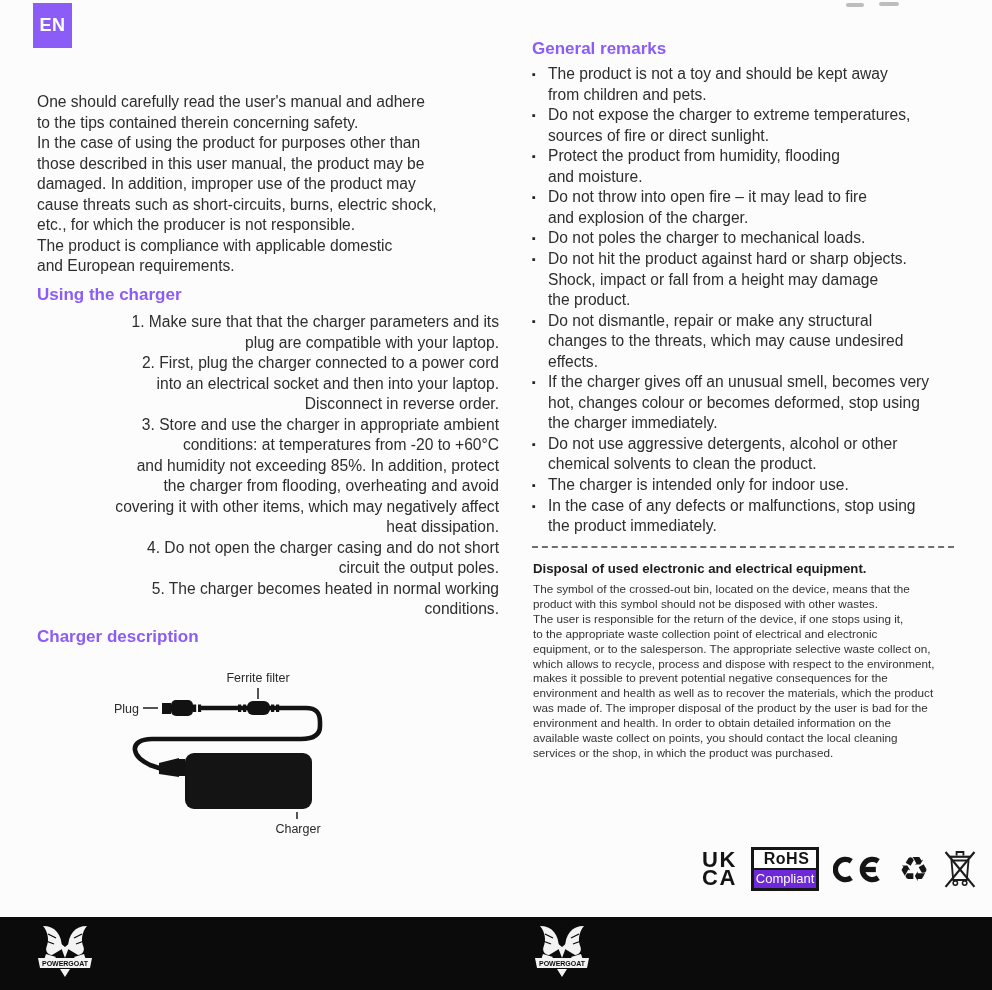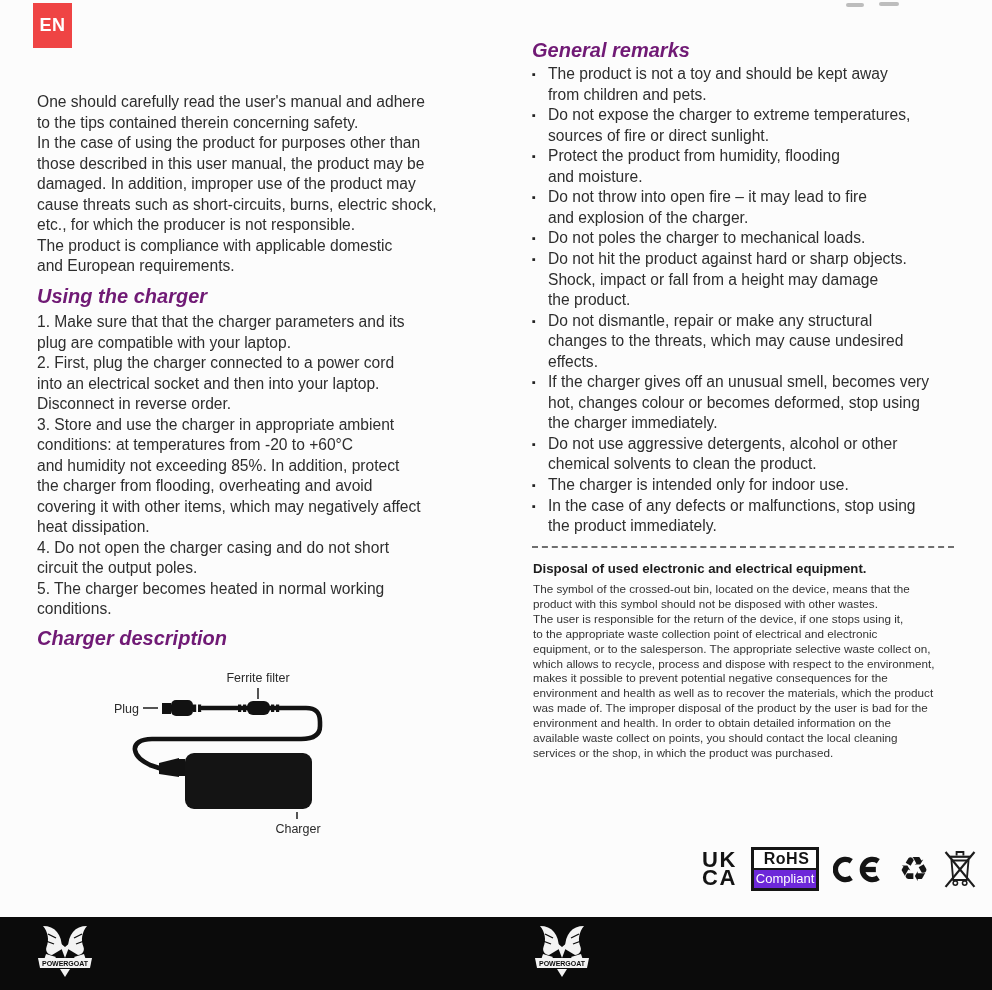--- a/index.html
+++ b/index.html
@@ -3,30 +3,30 @@
 <meta charset="utf-8">
 <style>
   html,body { margin:0; padding:0; }
   body { width:992px; height:990px; background:#e9e9e9; }
   .page {
     position:relative; width:992px; height:990px; background:#fcfcfc;
     font-family:"Liberation Sans", sans-serif; color:#2e2e2e; overflow:hidden;
   }
   .en-badge {
     position:absolute; left:33px; top:3px; width:39px; height:45px;
-    background:#ef4444; color:#ffffff; font-weight:bold; font-size:18px;
+    background:#8b5cf6; color:#ffffff; font-weight:bold; font-size:18px;
     display:flex; align-items:center; justify-content:center; letter-spacing:.5px;
   }
-  .heading { position:absolute; font-weight:bold; font-size:20px; color:#701a75; white-space:nowrap;font-style:italic; }
+  .heading { position:absolute; font-weight:bold; font-size:17px; color:#8b5cf6; white-space:nowrap; }
   .body-text { position:absolute; font-size:15.6px; line-height:20.5px; white-space:pre-line; }
 
   #safety-heading { left:37px; top:64px; }
   #safety-paragraph { left:37px; top:92px; width:462px; }
   #using-heading { left:37px; top:285px; }
-  #using-steps { left:37px; top:312px; width:462px; }
+  #using-steps { left:37px; top:312px; width:462px;text-align:right; }
   #description-heading { left:37px; top:627px; }
 
   #diagram { position:absolute; left:80px; top:656px; }
   #diagram text { font-family:"Liberation Sans", sans-serif; font-size:12.5px; fill:#2a2a2a; }
 
   #set-includes { position:absolute; left:37px; top:857px; font-size:15.6px; white-space:nowrap; }
   #set-includes .label { font-weight:bold; }
   .sq-bullet { font-size:11px; vertical-align:2px; padding:0 6px 0 8px; color:#222; }
 
   #remarks-heading { left:532px; top:39px; }

